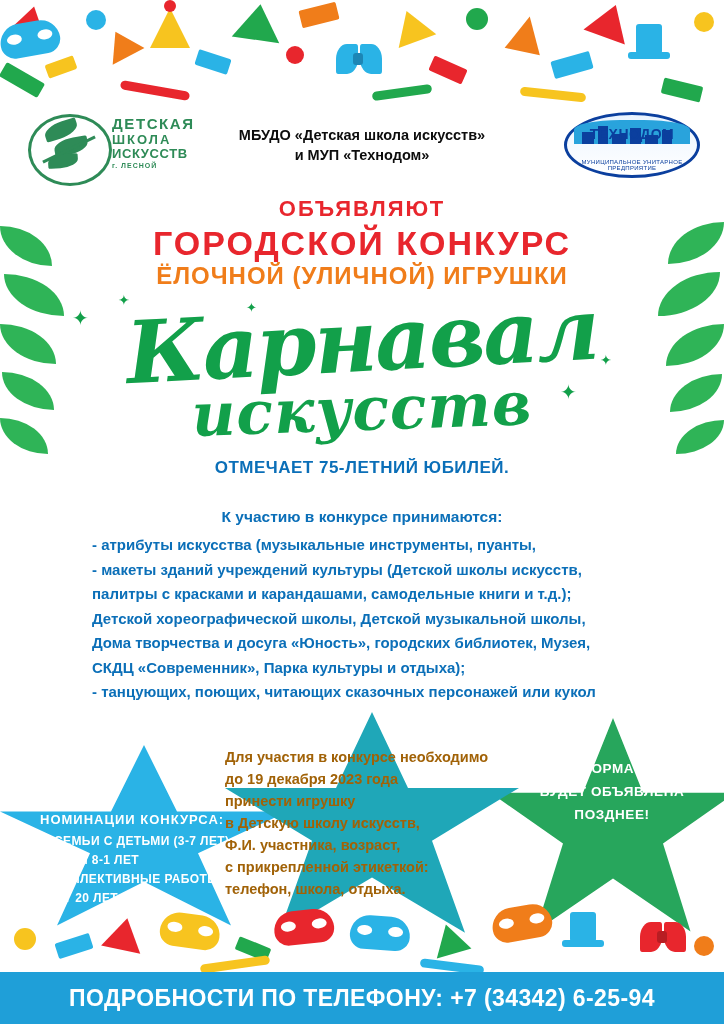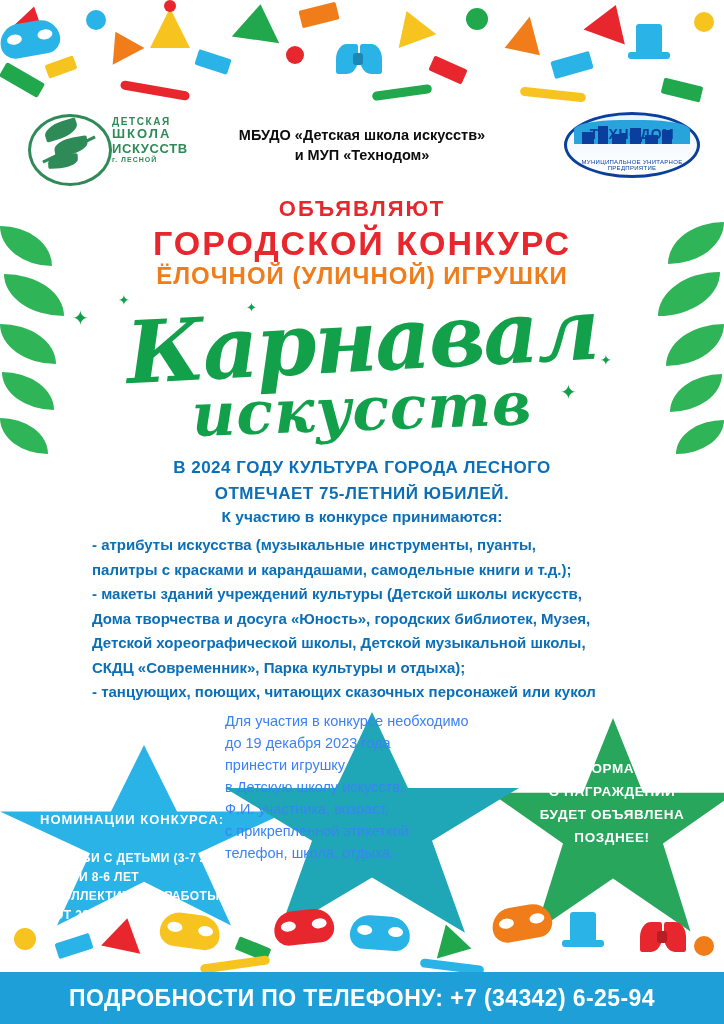--- a/index.html
+++ b/index.html
@@ -36,21 +36,21 @@
   .leaf{position:absolute;background:#2fb457;}
   .leafL{border-radius:0 100% 0 100%;}
   .leafR{border-radius:100% 0 100% 0;}
 
   
   .logo-left{position:absolute;left:28px;top:110px;width:190px;height:76px;}
   .logo-left .oval{position:absolute;left:0;top:4px;width:78px;height:66px;border:3px solid #2e8b57;border-radius:50%;}
   .logo-left .leaf1,.logo-left .leaf2,.logo-left .leaf3{position:absolute;background:#2e8b57;border-radius:60% 10% 60% 10%;}
   .logo-left .pen{position:absolute;width:58px;height:3px;background:#2e8b57;transform:rotate(-26deg);left:12px;top:38px;}
   .logo-left .txt{position:absolute;left:84px;top:6px;color:#2e8b57;font-weight:bold;line-height:1.12;}
-  .logo-left .t1{font-size:10px;letter-spacing:1.6px;}
+  .logo-left .t1{font-size:15px;letter-spacing:1.6px;}
   .logo-left .t2{font-size:13px;letter-spacing:2px;}
   .logo-left .t3{font-size:13px;letter-spacing:0.6px;}
   .logo-left .t4{font-size:7px;letter-spacing:1px;}
 
   .org-text{position:absolute;left:232px;top:126px;width:260px;text-align:center;color:#0d0d0d;font-weight:bold;font-size:14.5px;line-height:1.35;}
 
   .logo-right{position:absolute;right:24px;top:112px;width:136px;height:66px;}
   .logo-right .ell{position:absolute;inset:0;border:3px solid #0b3f9e;border-radius:50%;background:linear-gradient(#eaf4ff,#ffffff);}
   .logo-right .sky{position:absolute;left:10px;top:8px;width:116px;height:24px;background:#29a3dc;border-radius:40% 40% 0 0;overflow:hidden;}
   .logo-right .bld{position:absolute;bottom:0;background:#0b3f9e;}
@@ -74,28 +74,28 @@
   
   .jubilee{position:absolute;left:0;right:0;top:455px;text-align:center;color:#0b6fb8;font-weight:bold;font-size:17px;line-height:1.5;letter-spacing:0.5px;}
   .accept{position:absolute;left:0;right:0;top:508px;text-align:center;color:#0b6fb8;font-weight:bold;font-size:15.5px;}
   .bullets{position:absolute;left:92px;top:534px;width:560px;color:#0b6fb8;font-weight:bold;font-size:15px;line-height:1.5;}
   .bullets p{margin:0 0 2px 0;}
 
   
   .star-blue{position:absolute;left:-6px;top:745px;width:300px;height:190px;
     background:#2ab3e6;clip-path:polygon(50% 0%,61% 35%,98% 35%,68% 57%,79% 95%,50% 72%,21% 95%,32% 57%,2% 35%,39% 35%);}
   .nom{position:absolute;left:40px;top:812px;width:230px;color:#ffffff;font-weight:bold;}
-  .nom .h{font-size:13px;letter-spacing:1px;margin-bottom:24px;}
+  .nom .h{font-size:13px;letter-spacing:1px;margin-bottom:7px;}
   .nom li{font-size:12px;letter-spacing:0.4px;margin-bottom:5px;}
   .nom ul{margin:0;padding-left:14px;}
 
   
   .star-teal{position:absolute;left:222px;top:712px;width:300px;height:230px;
     background:#1fa7b8;clip-path:polygon(50% 0%,62% 33%,99% 33%,70% 56%,81% 96%,50% 72%,19% 96%,30% 56%,1% 33%,38% 33%);}
-  .center-text{position:absolute;left:225px;top:710px;width:300px;color:#3b82f6;font-weight:normal;font-size:14.5px;line-height:1.52;text-align:left;padding-left:0px;}
+  .center-text{position:absolute;left:225px;top:746px;width:300px;color:#a16207;font-weight:bold;font-size:14.5px;line-height:1.52;text-align:left;padding-left:0px;}
 
   
   .star-green{position:absolute;right:-14px;top:718px;width:250px;height:220px;
     background:#27a65c;clip-path:polygon(50% 0%,62% 34%,99% 34%,70% 57%,81% 97%,50% 73%,19% 97%,30% 57%,1% 34%,38% 34%);}
   .info{position:absolute;right:12px;top:758px;width:200px;text-align:center;color:#ffffff;font-weight:bold;font-size:13.5px;line-height:1.7;letter-spacing:0.6px;}
 
   
   .footer{position:absolute;left:0;bottom:0;width:724px;height:52px;background:#1f9fd8;
     display:flex;align-items:center;justify-content:center;}
   .footer span{color:#ffffff;font-weight:bold;font-size:23px;letter-spacing:0.4px;}
@@ -194,61 +194,59 @@
 
   <div class="script1">Карнавал</div>
   <div class="script2">искусств</div>
   <div class="spark" style="left:72px;top:306px;">✦</div>
   <div class="spark" style="left:118px;top:292px;font-size:14px;">✦</div>
   <div class="spark" style="left:560px;top:380px;">✦</div>
   <div class="spark" style="left:600px;top:352px;font-size:14px;">✦</div>
   <div class="spark" style="left:246px;top:300px;font-size:13px;">✦</div>
 
   <div class="jubilee">
-    <div>В 2024 ГОДУ   КУЛЬТУРА ГОРОДА ЛЕСНОГО</div>
     <div>ОТМЕЧАЕТ 75-ЛЕТНИЙ ЮБИЛЕЙ.</div>
   </div>
   <div class="accept">К участию в конкурсе принимаются:</div>
   <div class="bullets">
     <p>-   атрибуты искусства (музыкальные инструменты, пуанты,</p>
+    <p>-  макеты зданий учреждений культуры (Детской школы искусств,</p>
     <p>палитры с красками и карандашами, самодельные книги и т.д.);</p>
-    <p>-  макеты зданий учреждений культуры (Детской школы искусств,</p>
+    <p>Детской хореографической школы, Детской музыкальной школы,</p>
     <p>Дома творчества и досуга «Юность», городских библиотек, Музея,</p>
-    <p>Детской хореографической школы, Детской музыкальной школы,</p>
     <p>СКДЦ «Современник», Парка культуры и отдыха);</p>
     <p>-  танцующих, поющих, читающих сказочных персонажей или кукол</p>
   </div>
 
   <div class="star-green"></div>
   <div class="star-blue"></div>
   <div class="star-teal"></div>
 
   <div class="nom">
     <div class="h">НОМИНАЦИИ КОНКУРСА:</div>
     <ul>
       <li>СЕМЬИ С ДЕТЬМИ (3-7 ЛЕТ)</li>
-      <li>ДЕТИ 8-6 ЛЕТ</li>
+      <li>ДЕТИ 8-1 ЛЕТ</li>
       <li>КОЛЛЕКТИВНЫЕ РАБОТЫ</li>
       <li>ОТ 20 ЛЕТ</li>
     </ul>
   </div>
 
   <div class="center-text">
     <div>Для участия в конкурсе необходимо</div>
     <div>до 19 декабря 2023 года</div>
     <div>принести игрушку</div>
     <div>в Детскую школу искусств,</div>
     <div>Ф.И. участника, возраст,</div>
     <div>с прикрепленной этикеткой:</div>
     <div>телефон, школа, отдыха.</div>
   </div>
 
   <div class="info">
     <div>ИНФОРМАЦИЯ</div>
-    <div>О НАГРАЖДЕНИИ</div>
     <div>БУДЕТ ОБЪЯВЛЕНА</div>
     <div>ПОЗДНЕЕ!</div>
   </div>
 
   <div class="band band-bottom">
     <div class="conf circ" style="left:14px;top:76px;width:22px;height:22px;background:#f7c41f;"></div>
     <div class="conf rect" style="left:56px;top:86px;width:36px;height:16px;background:#2ab3e6;transform:rotate(-18deg);"></div>
     <div class="conf tri" style="left:104px;top:66px;border-width:0 20px 32px 20px;border-color:transparent transparent #e8262d transparent;transform:rotate(12deg);"></div>
     <div class="mask" style="left:160px;top:62px;background:#f7c41f;transform:rotate(8deg);"></div>
     <div class="mask" style="left:274px;top:58px;background:#e8262d;transform:rotate(-6deg);"></div>

